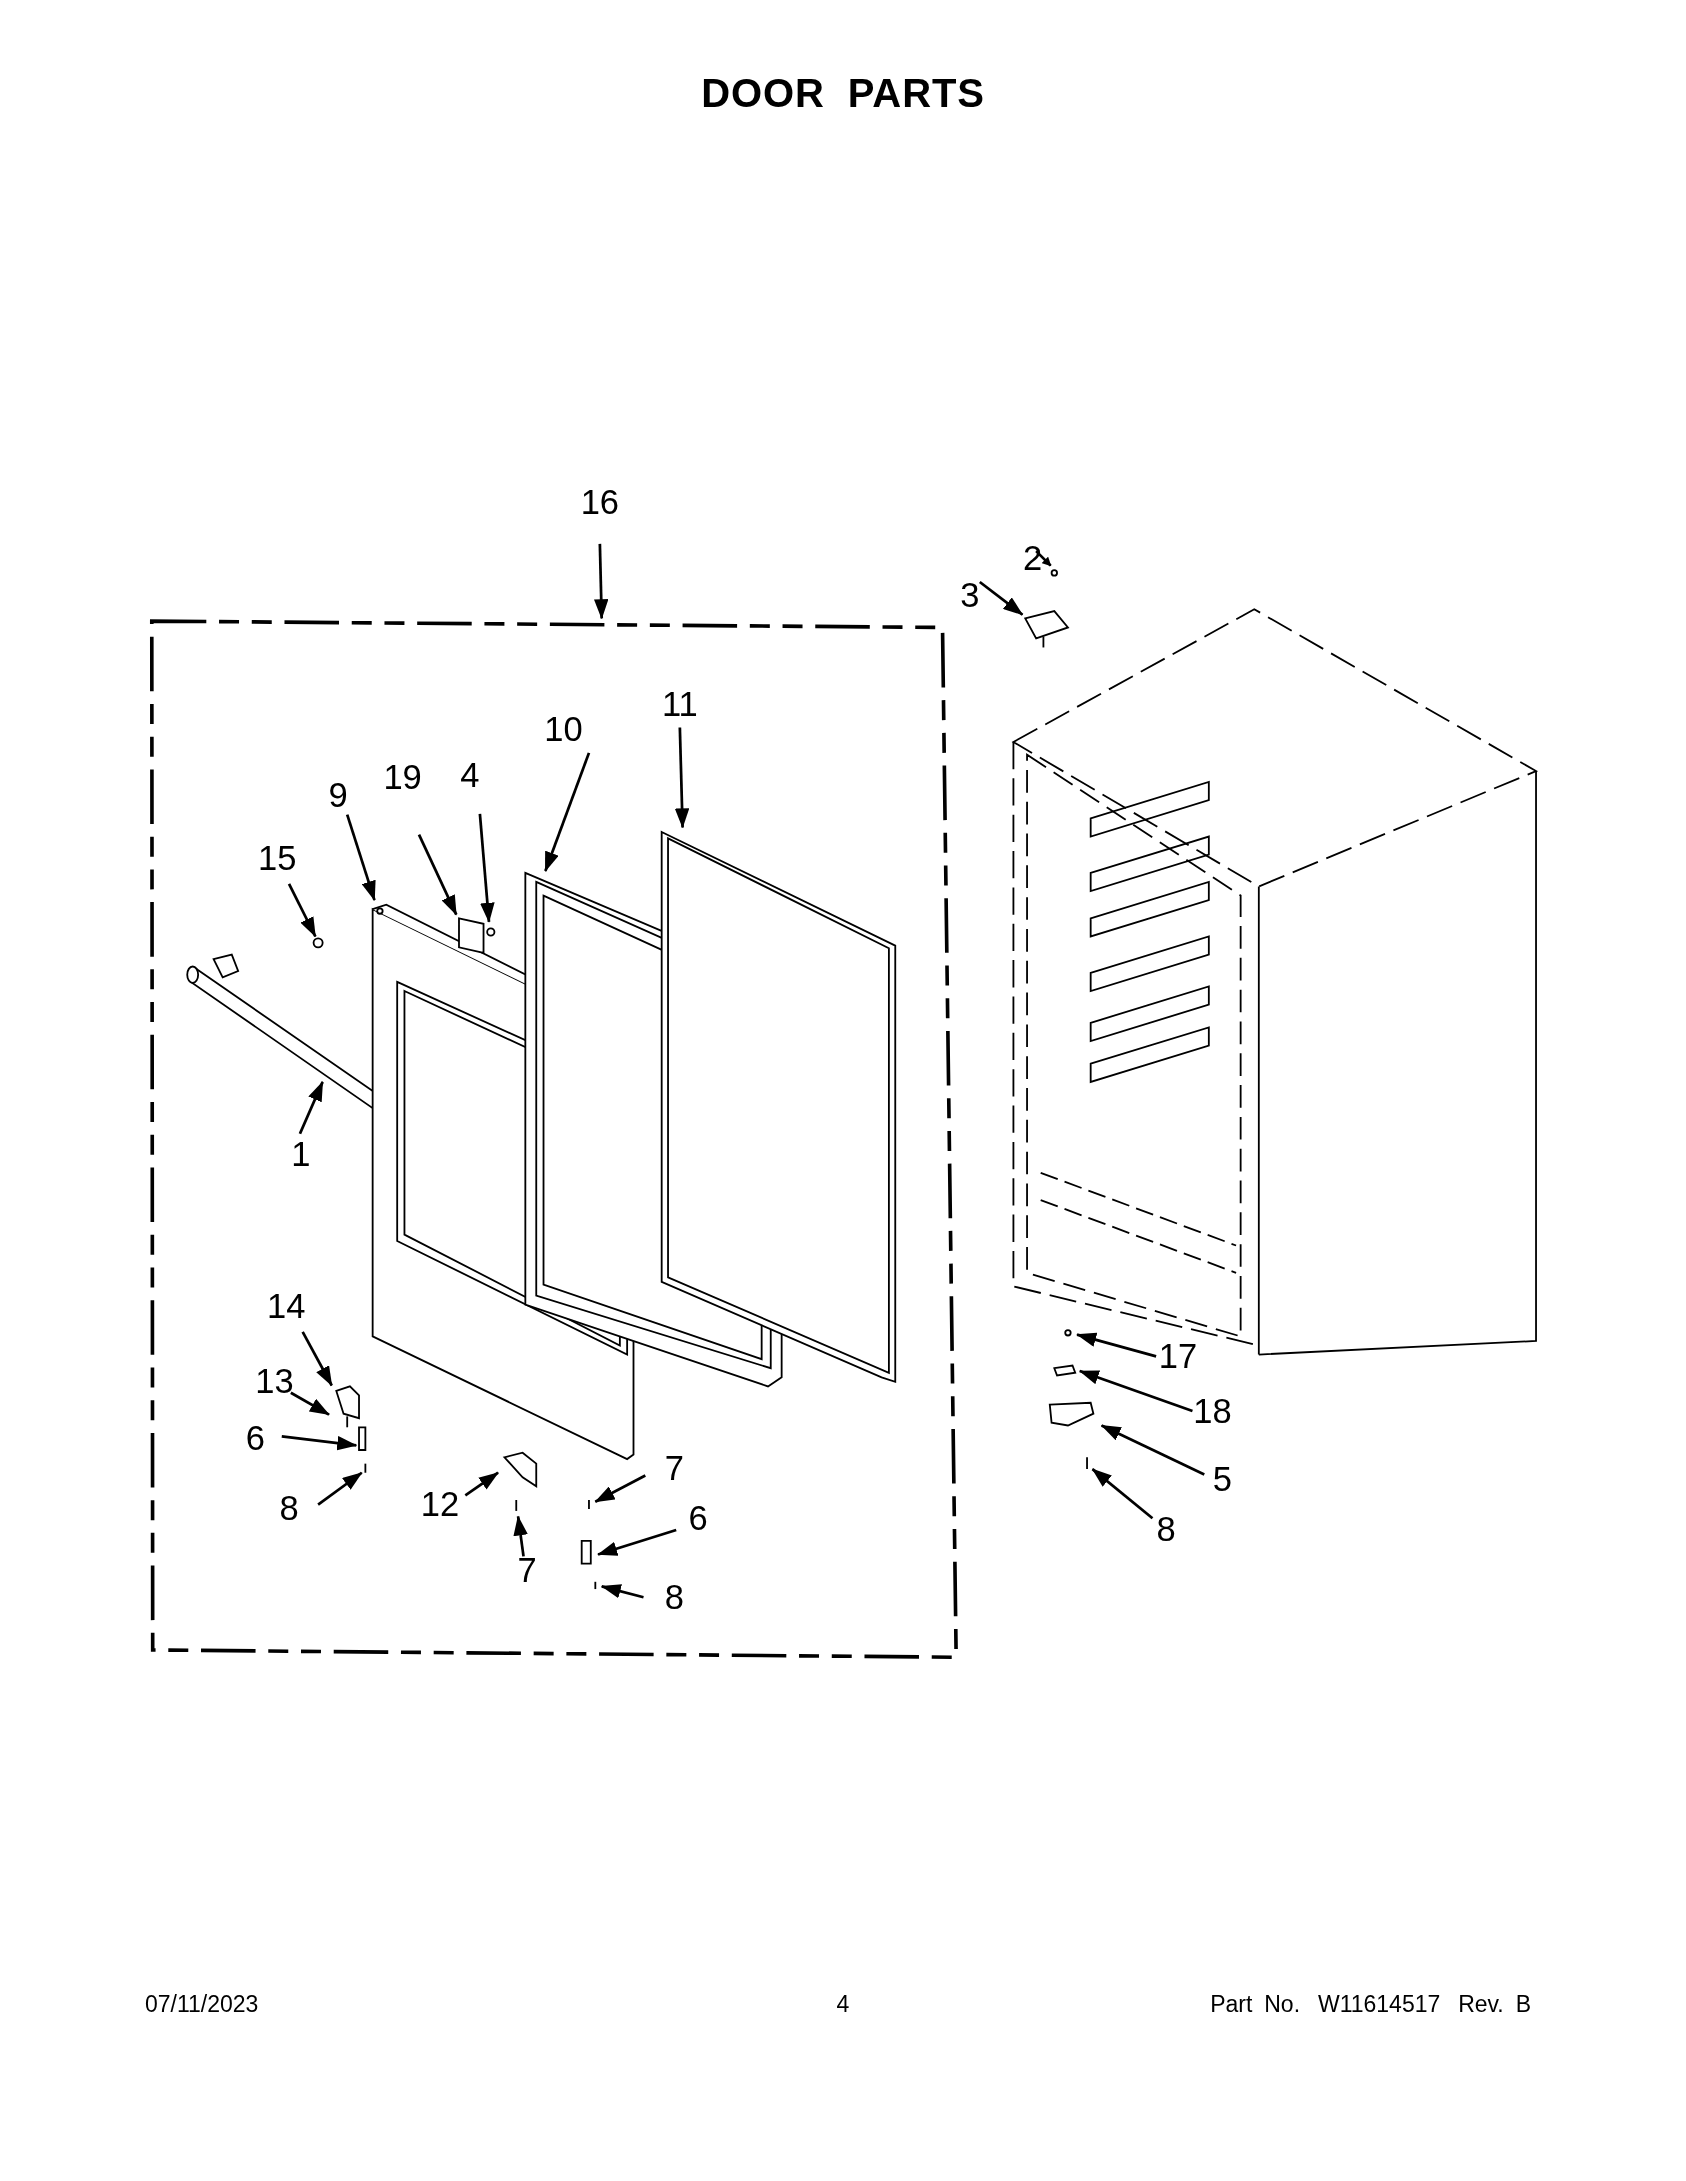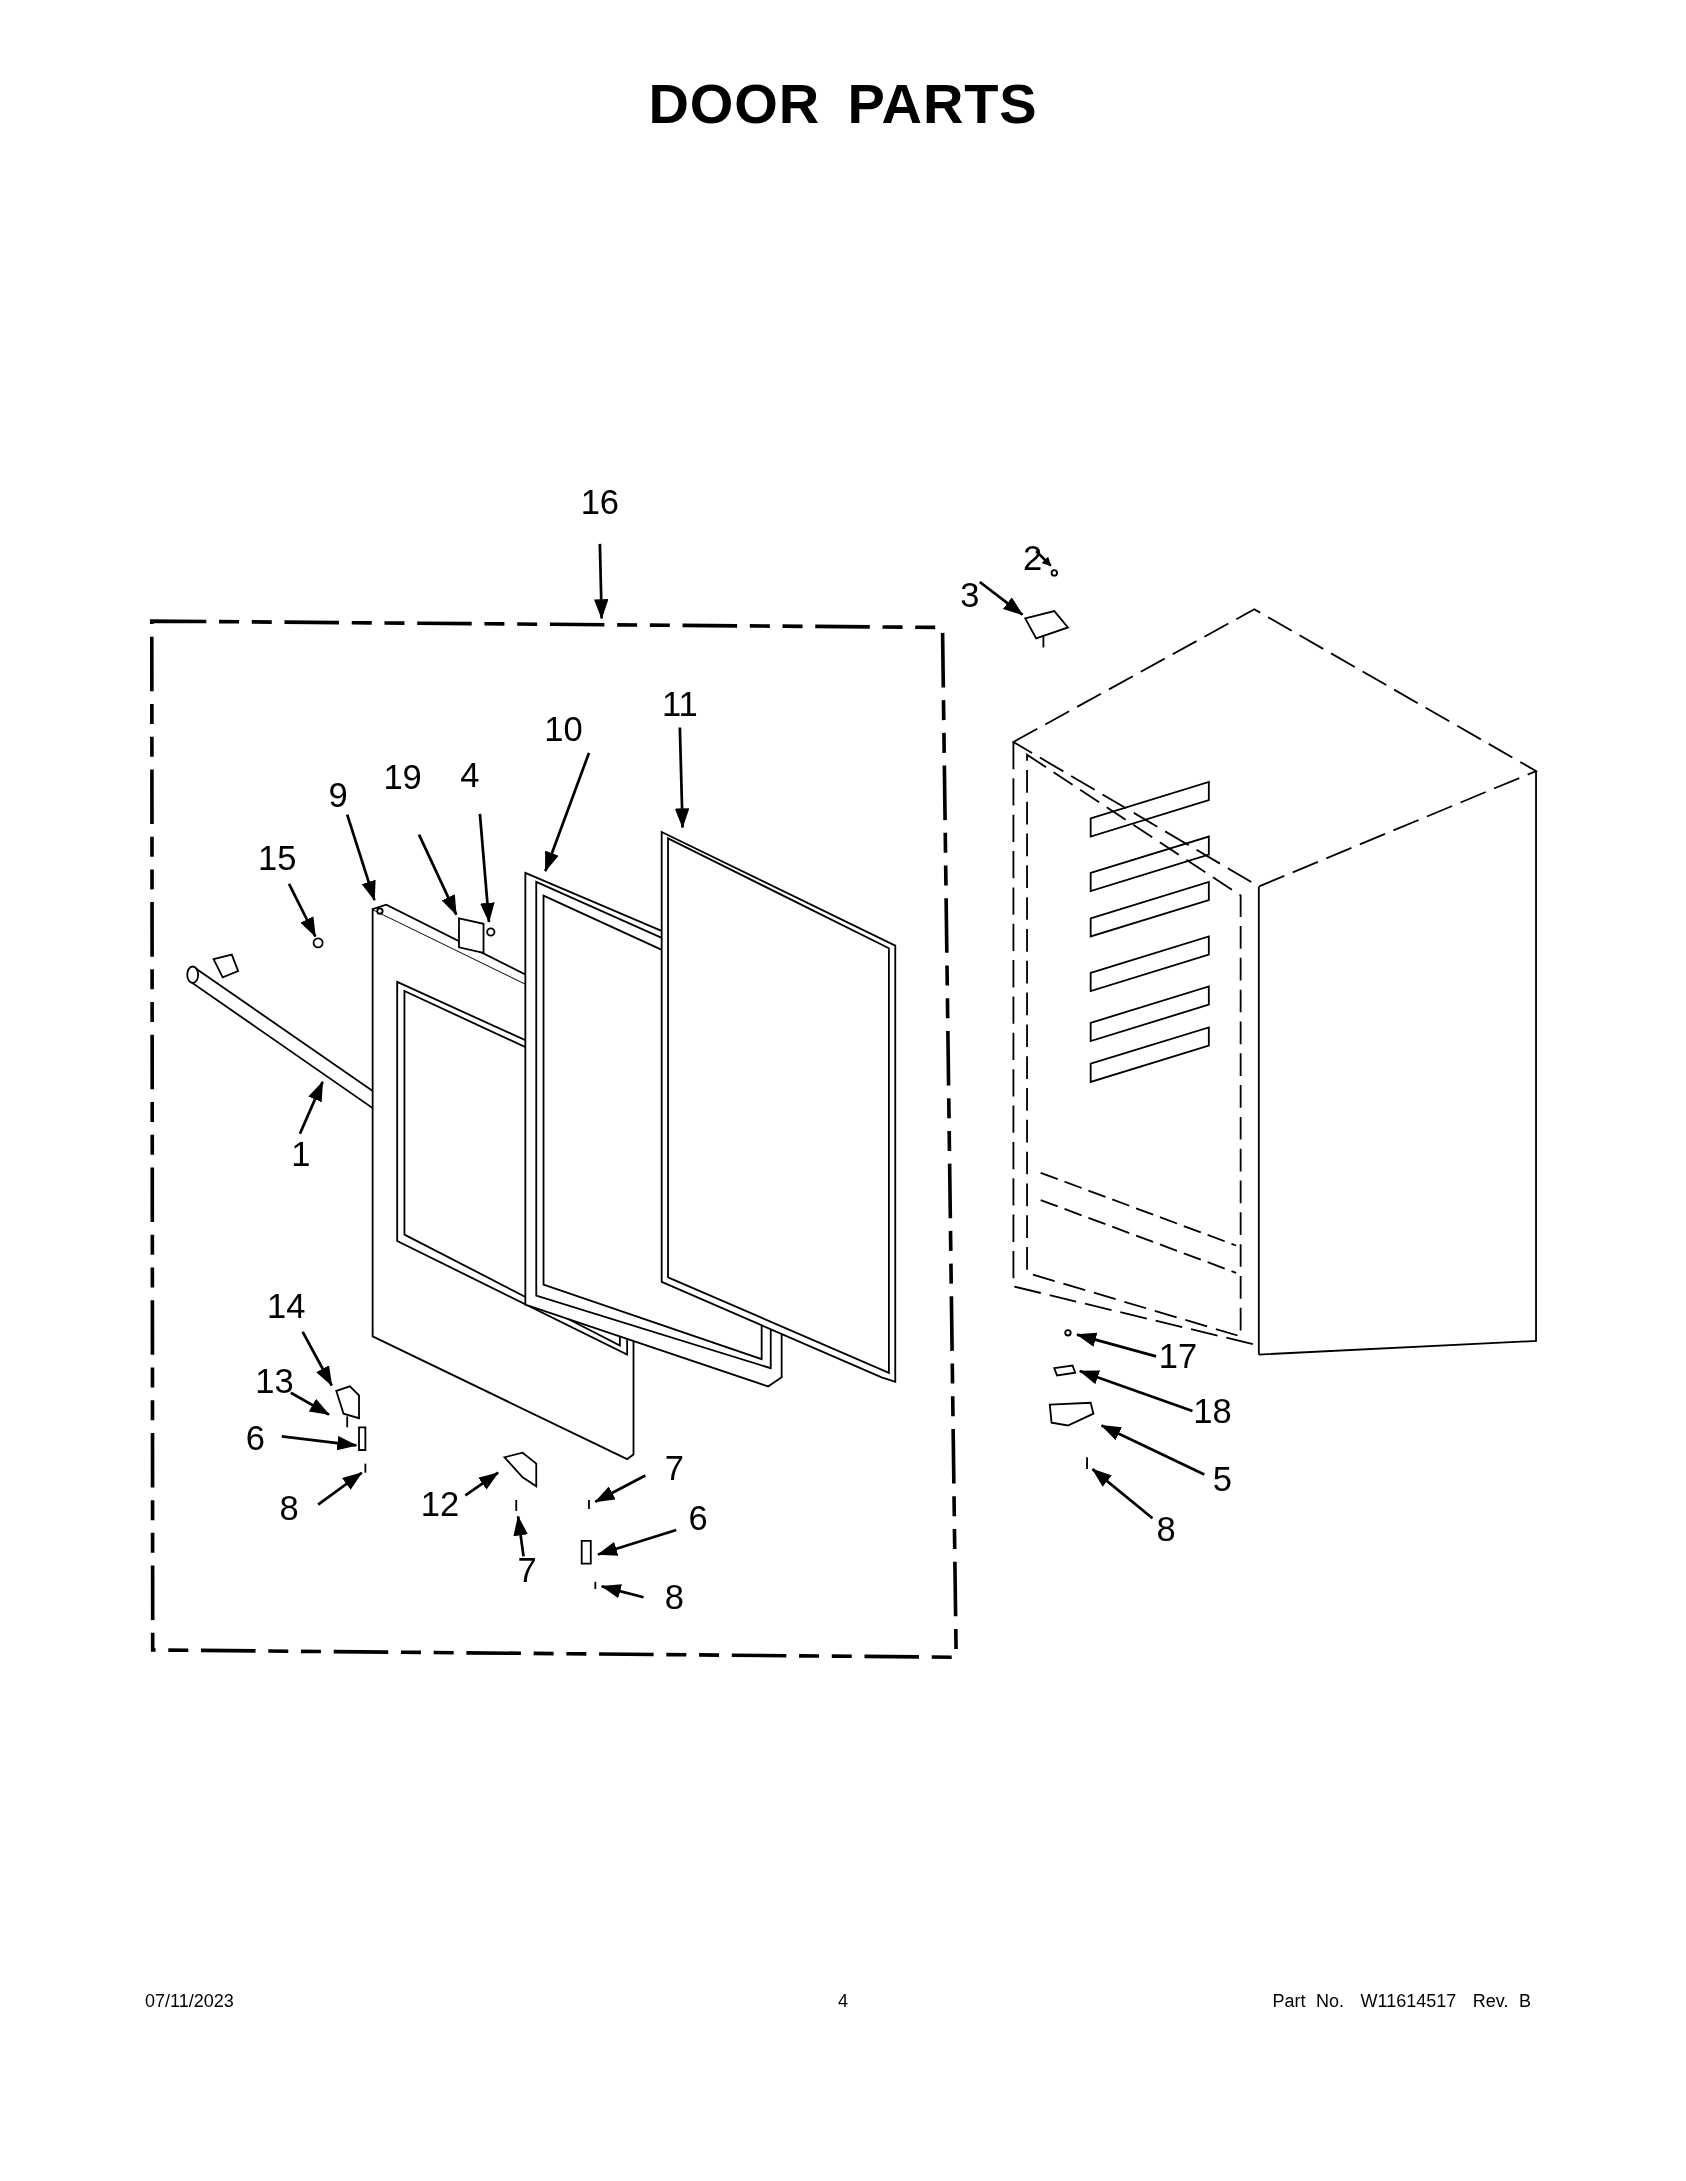--- a/index.html
+++ b/index.html
@@ -1,20 +1,20 @@
 <!DOCTYPE html>
 <html style="font-size:14.5px"><head>
   <meta charset="utf-8">
   <style>
     html, body { margin: 0; padding: 0; background: #ffffff; }
     body { width: 1686px; height: 2182px; position: relative; overflow: hidden; font-family: "Liberation Sans", sans-serif; color: #000; }
-    .title { position: absolute; top: 71px; left: 0; width: 1686px; text-align: center; font-weight: bold; font-size: 56px; letter-spacing: 0.9px; word-spacing: 11px; }
+    .title { position: absolute; top: 71px; left: 0; width: 1686px; text-align: center; font-weight: bold; font-size: 40px; letter-spacing: 0.9px; word-spacing: 11px; }
     .diagram { position: absolute; left: 0; top: 0; width: 1686px; height: 2182px; }
     .callout { font-family: "Liberation Sans", sans-serif; font-size: 38px; fill: #000; }
-    .footer { position: absolute; top: 1991px; font-size: 18px; font-family: "Liberation Sans", sans-serif; }
+    .footer { position: absolute; top: 1991px; font-size: 23px; font-family: "Liberation Sans", sans-serif; }
     .footer-left { left: 145px; }
     .footer-center { left: 0; width: 1686px; text-align: center; }
     .footer-right { right: 155px; word-spacing: 5.5px; }
     .footer-right span { margin-left: 6px; }
   </style>
 </head>
 <body>
 
 <div class="title">DOOR PARTS</div>
 

